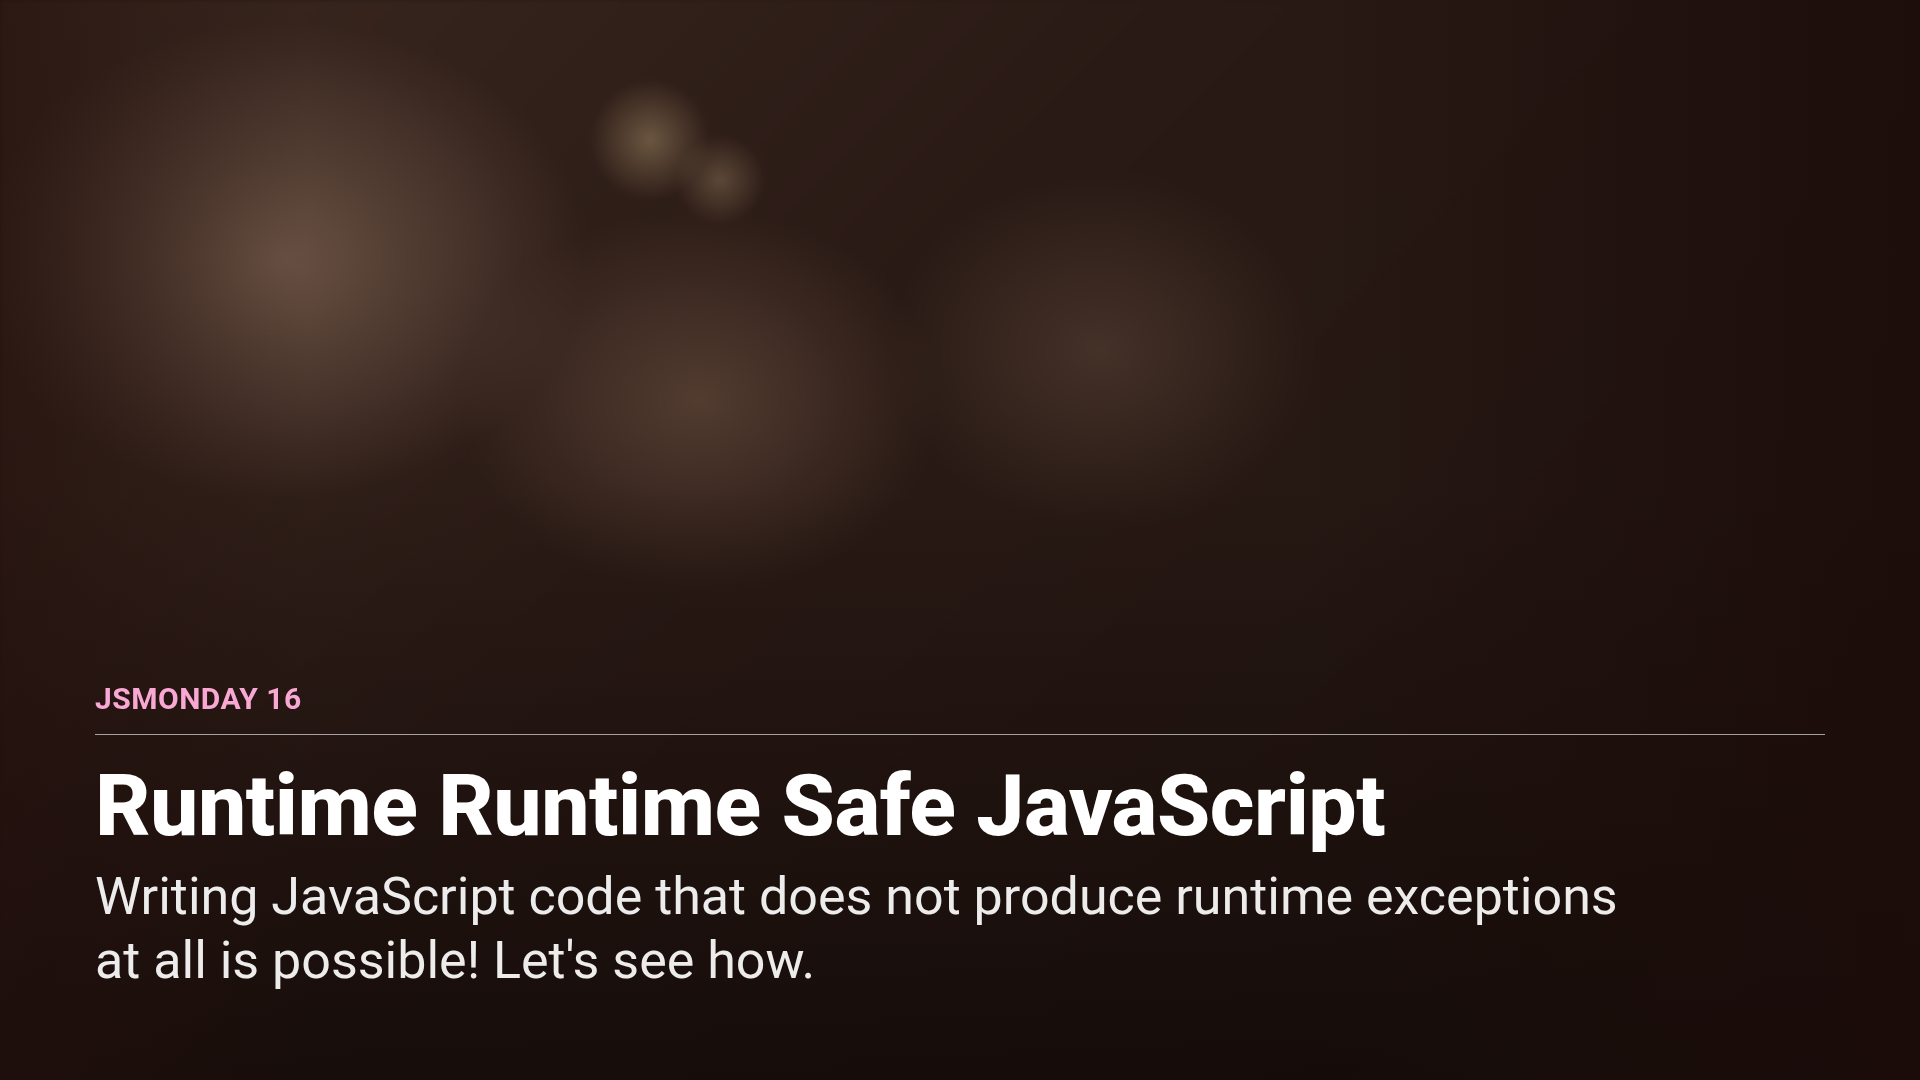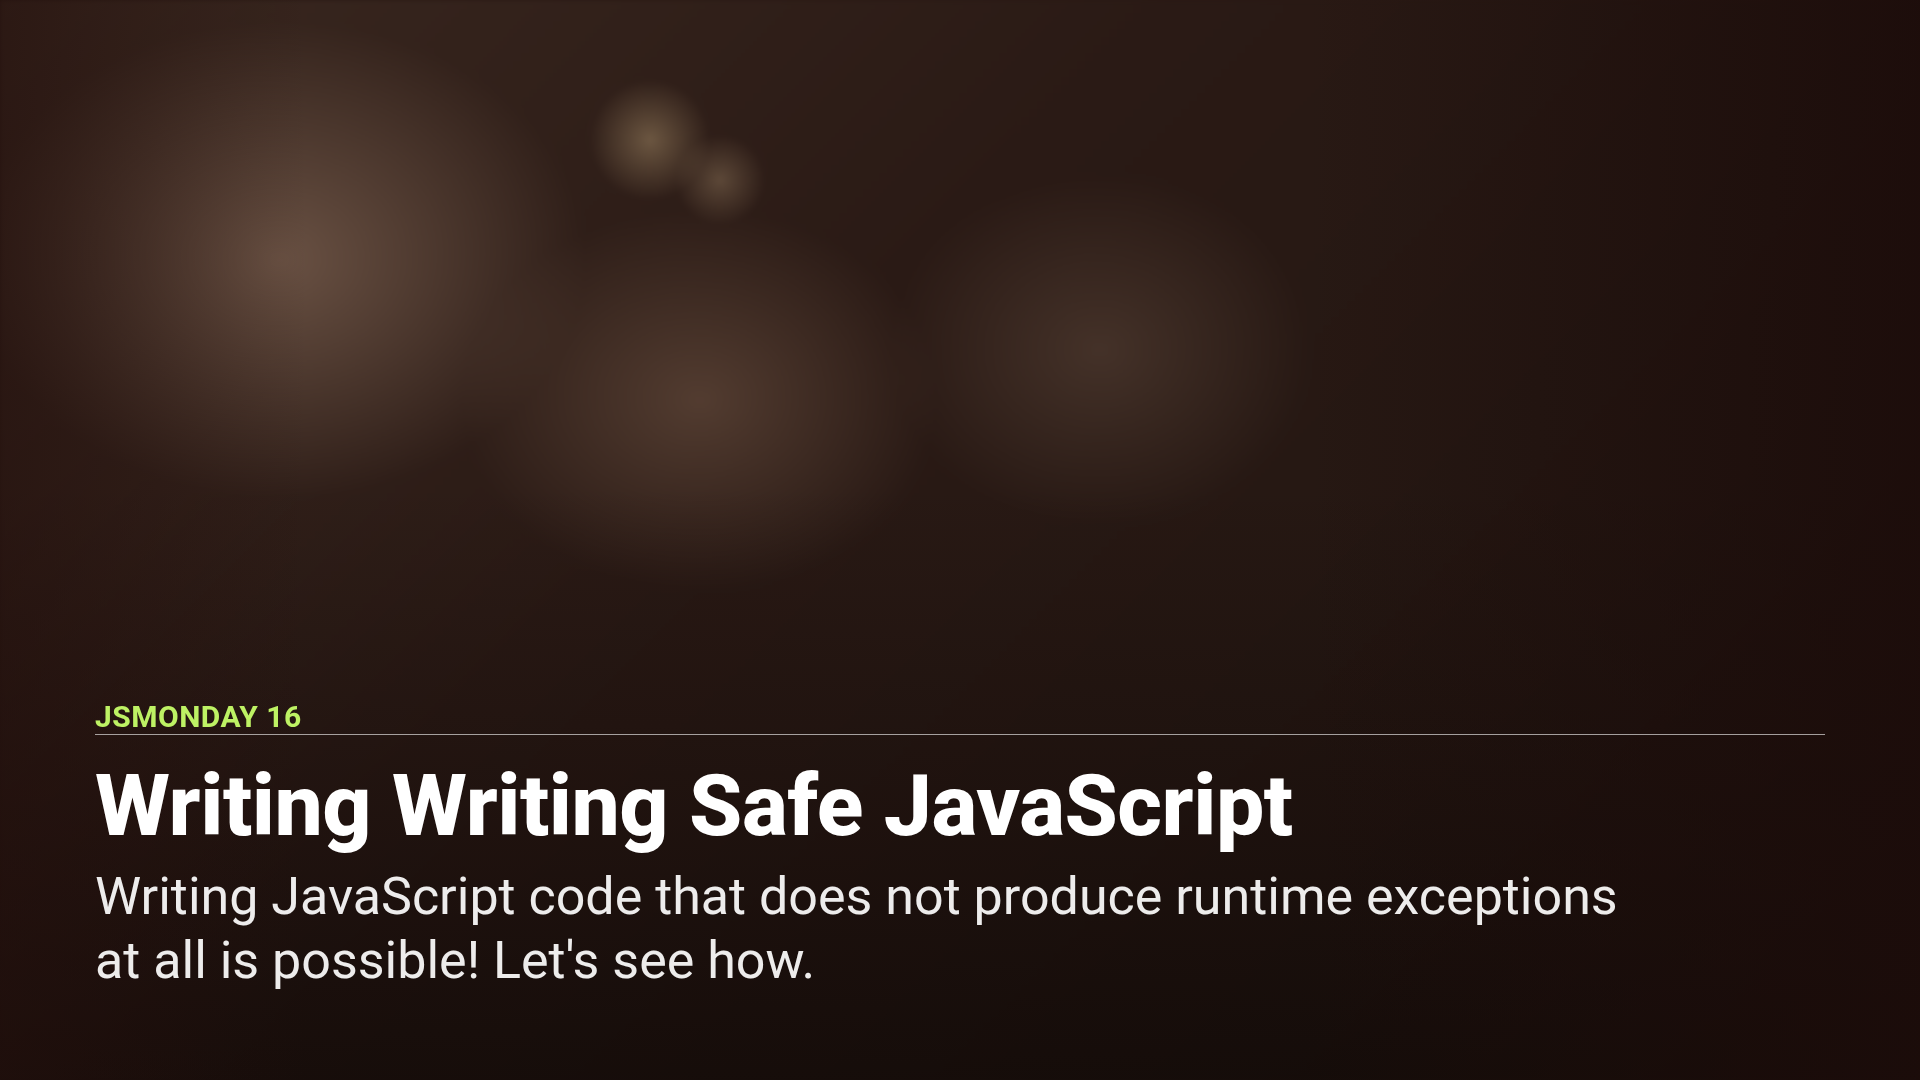--- a/index.html
+++ b/index.html
@@ -49,21 +49,22 @@
     left: 95px;
     right: 95px;
     bottom: 88px;
     color: #fff;
   }
   
   .eyebrow {
     font-size: 30px;
     font-weight: 700;
     letter-spacing: 0.5px;
-    color: #bef264;
+    margin-bottom: 18px;
+    color: #f9a8d4;
   }
   
   .divider {
     height: 1px;
     background: rgba(255, 255, 255, 0.6);
     margin-bottom: 26px;
   }
   
   .title {
     font-size: 86px;
@@ -84,15 +85,15 @@
 </style>
 </head>
 <body>
 
 <div class="background"></div>
 <div class="vignette"></div>
 
 <div class="content">
   <div class="eyebrow">JSMONDAY 16</div>
   <div class="divider"></div>
-  <h1 class="title">Writing Writing Safe JavaScript</h1>
+  <h1 class="title">Runtime Runtime Safe JavaScript</h1>
   <p class="subtitle">Writing JavaScript code that does not produce runtime exceptions at all is possible! Let's see how.</p>
 </div>
 
 </body></html>

